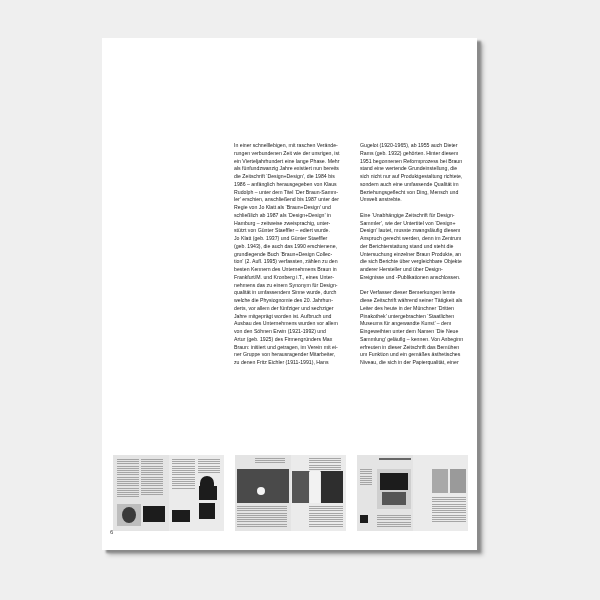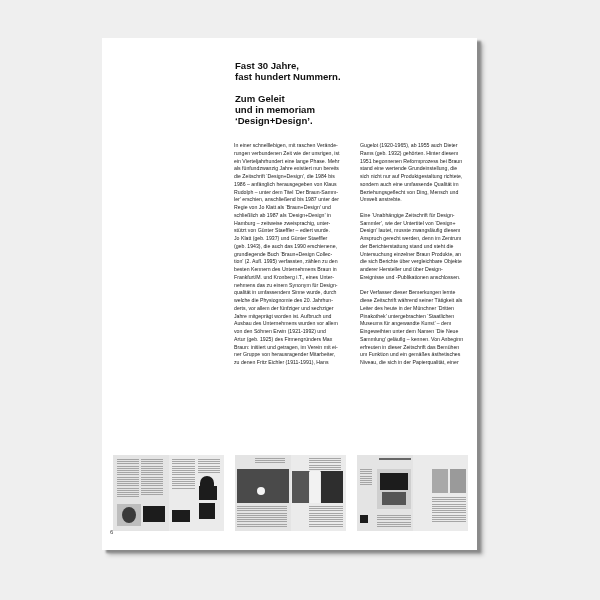--- a/index.html
+++ b/index.html
@@ -62,28 +62,20 @@
       position: absolute;
       left: 8px; top: 491px;
       font-size: 6px; color: #444;
     }
   </style>
 </head>
 <body>
 
 <div class="page">
 
-  <div class="headline">
-    <span class="line">Fast 30 Jahre,</span>
-    <span class="line">fast hundert Nummern.</span>
-    <span class="line gap"></span>
-    <span class="line">Zum Geleit</span>
-    <span class="line">und in memoriam</span>
-    <span class="line">‘Design+Design’.</span>
-  </div>
 
   <div class="col col-left" id="col-left">
       <span class="line">In einer schnelllebigen, mit raschen Verände-</span>
       <span class="line">rungen verbundenen Zeit wie der unsrigen, ist</span>
       <span class="line">ein Vierteljahrhundert eine lange Phase. Mehr</span>
       <span class="line">als fünfundzwanzig Jahre existiert nun bereits</span>
       <span class="line">die Zeitschrift ‘Design+Design’, die 1984 bis</span>
       <span class="line">1986 – anfänglich herausgegeben von Klaus</span>
       <span class="line">Rudolph – unter dem Titel ‘Der Braun-Samm-</span>
       <span class="line">ler’ erschien, anschließend bis 1987 unter der</span>

